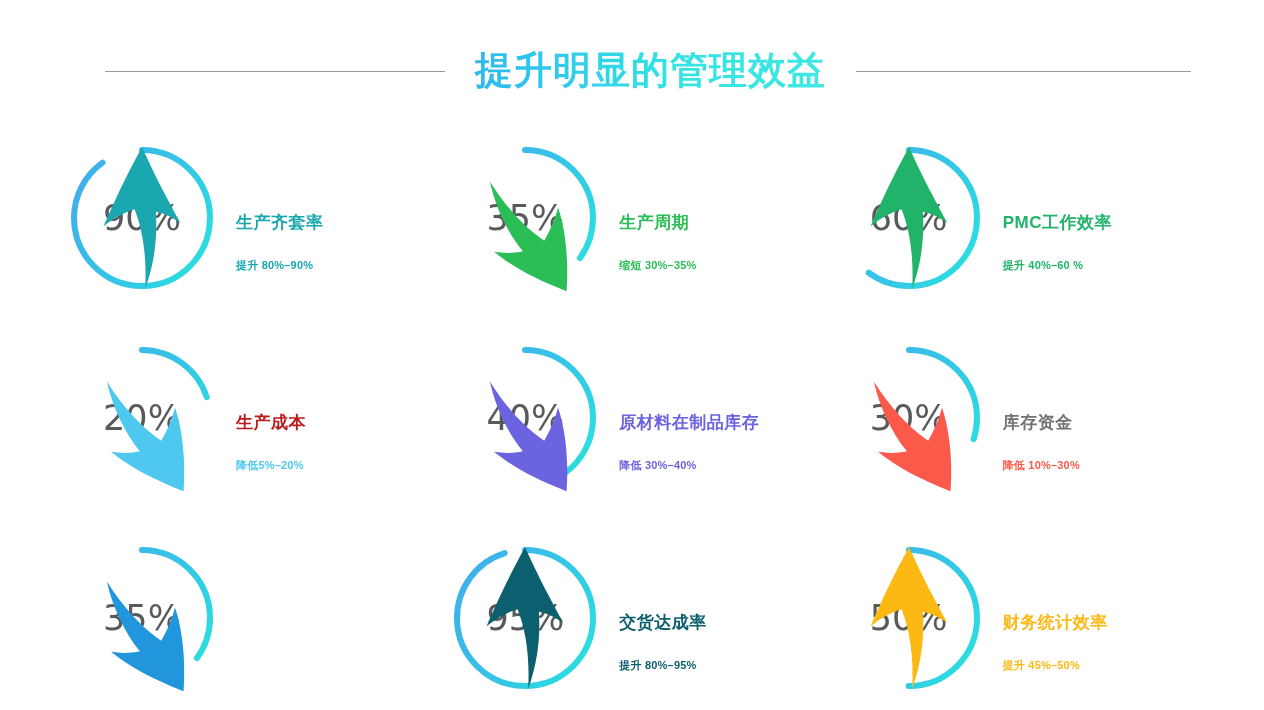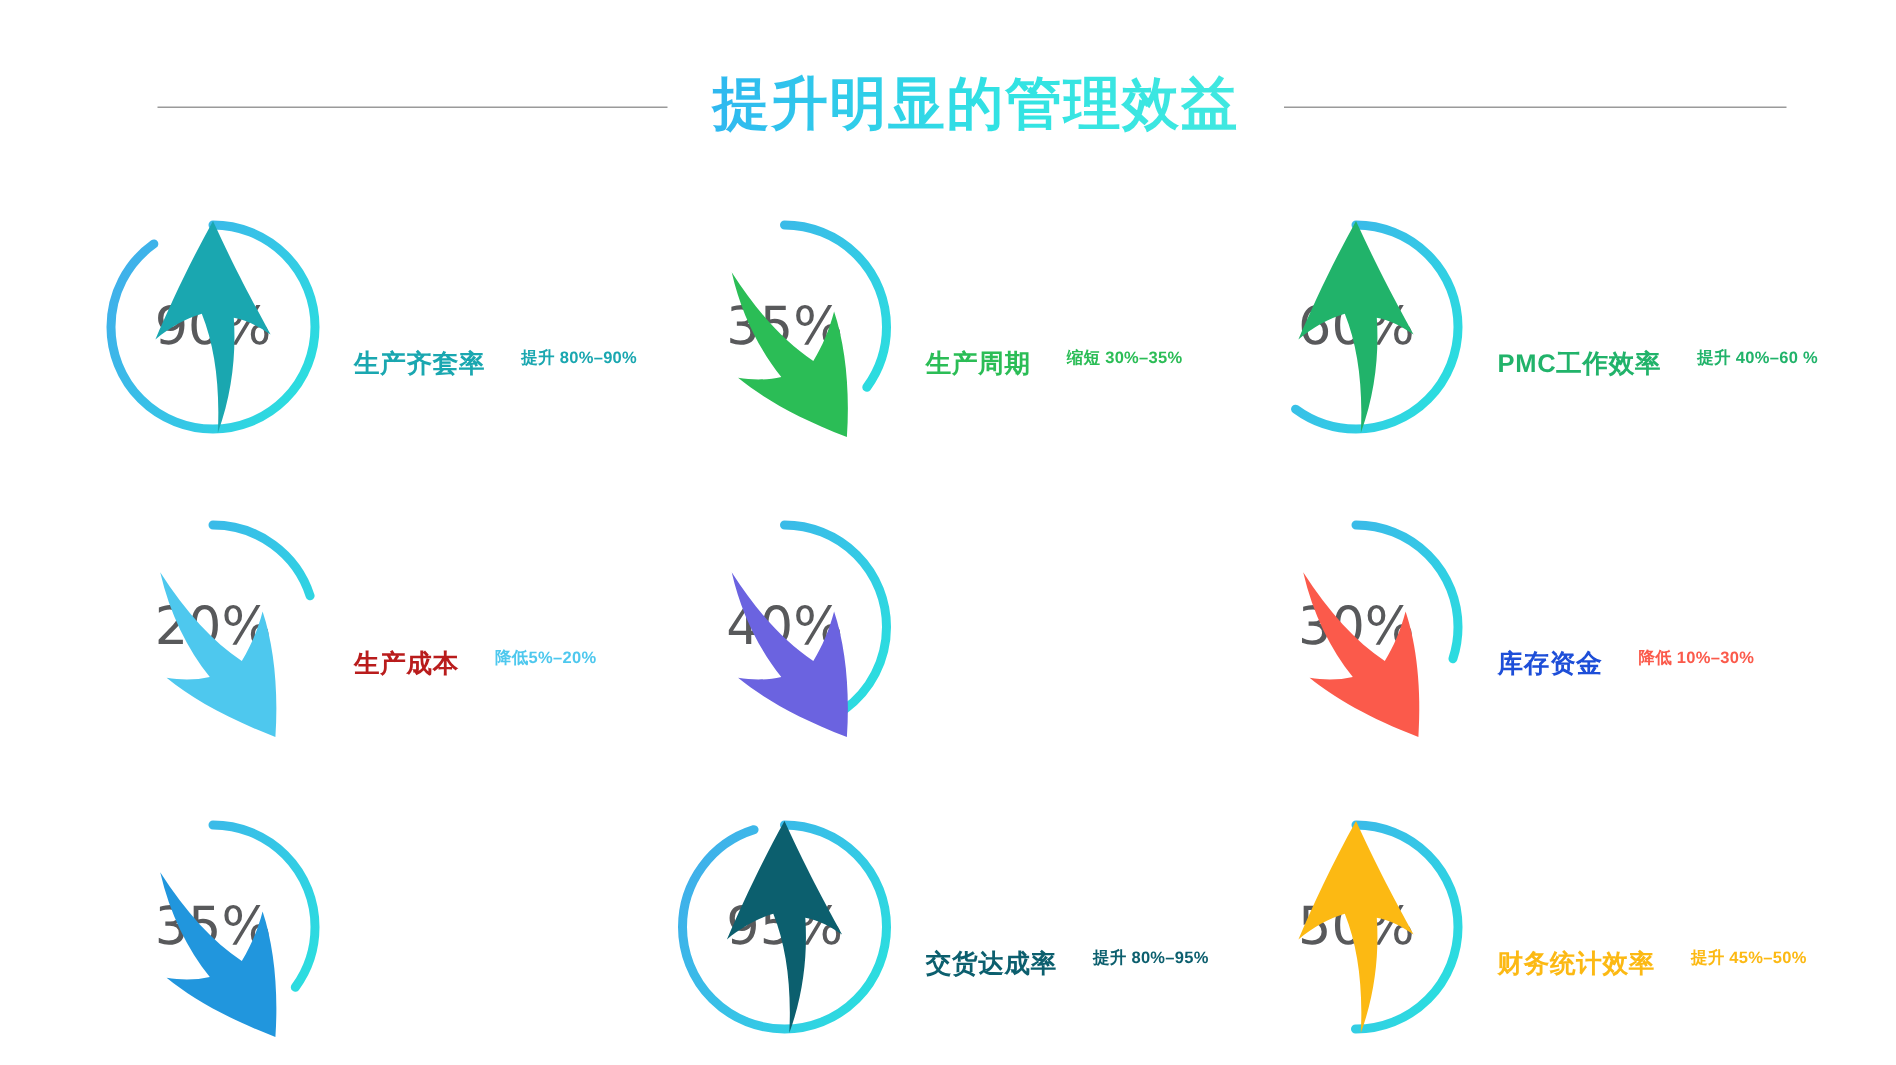--- a/index.html
+++ b/index.html
@@ -98,20 +98,21 @@
   }
   .gauge-arrow {
     margin-top: 4px;
     width: 26px;
     height: 30px;
     display: block;
   }
 
   .card-text {
     display: flex;
+    flex-direction: column;
     align-items: flex-start;
     justify-content: center;
     gap: 24px;
     padding-left: 4px;
     margin-top: 48px;
   }
   .card-label {
     font-size: 17px;
     font-weight: bold;
     letter-spacing: 0.5px;
@@ -242,20 +243,24 @@
           </defs>
           <circle cx="80" cy="80" r="68" fill="none" stroke="url(#g4)" stroke-width="6" stroke-linecap="round" stroke-dasharray="170.90 256.35" transform="rotate(-90 80 80)"></circle>
         </svg>
         <div class="gauge-center">
           <div class="gauge-value">40%</div>
           <svg class="gauge-arrow" viewBox="0 0 26 30">
             <path d="M20.8 28 C14.6 25.6 10.4 23.2 7.2 20.6 C9 20.9 10.9 20.9 12.6 20.5 C9.8 17 7.6 12.6 6.4 7.4 C9.6 12.4 13 16.1 16.6 18.5 C17.7 16.7 18.6 14.6 19.2 12.3 C20.6 16.5 21.2 22 20.8 28 Z" fill="#6b63e0"></path>
           </svg>
         </div>
       </div>
+      <div class="card-text">
+        <div class="card-label" style="color:#6b63e0">原材料在制品库存</div>
+        <div class="card-sub" style="color:#6b63e0">降低 30%–40%</div>
+      </div>
     </div>
     <div class="card">
       <div class="gauge">
         <svg viewBox="0 0 160 160">
           <defs>
             <linearGradient id="g5" x1="0.72" y1="0" x2="0.18" y2="1">
               <stop offset="0%" stop-color="#3fb0ea"></stop>
               <stop offset="55%" stop-color="#35c6e6"></stop>
               <stop offset="100%" stop-color="#2ae0de"></stop>
             </linearGradient>
@@ -263,21 +268,21 @@
           <circle cx="80" cy="80" r="68" fill="none" stroke="url(#g5)" stroke-width="6" stroke-linecap="round" stroke-dasharray="128.18 299.08" transform="rotate(-90 80 80)"></circle>
         </svg>
         <div class="gauge-center">
           <div class="gauge-value">30%</div>
           <svg class="gauge-arrow" viewBox="0 0 26 30">
             <path d="M20.8 28 C14.6 25.6 10.4 23.2 7.2 20.6 C9 20.9 10.9 20.9 12.6 20.5 C9.8 17 7.6 12.6 6.4 7.4 C9.6 12.4 13 16.1 16.6 18.5 C17.7 16.7 18.6 14.6 19.2 12.3 C20.6 16.5 21.2 22 20.8 28 Z" fill="#fb5a4b"></path>
           </svg>
         </div>
       </div>
       <div class="card-text">
-        <div class="card-label" style="color:#1d4ed8">库存资金</div>
+        <div class="card-label" style="color:#737373">库存资金</div>
         <div class="card-sub" style="color:#fb5a4b">降低 10%–30%</div>
       </div>
     </div>
     <div class="card">
       <div class="gauge">
         <svg viewBox="0 0 160 160">
           <defs>
             <linearGradient id="g6" x1="0.72" y1="0" x2="0.18" y2="1">
               <stop offset="0%" stop-color="#3fb0ea"></stop>
               <stop offset="55%" stop-color="#35c6e6"></stop>

